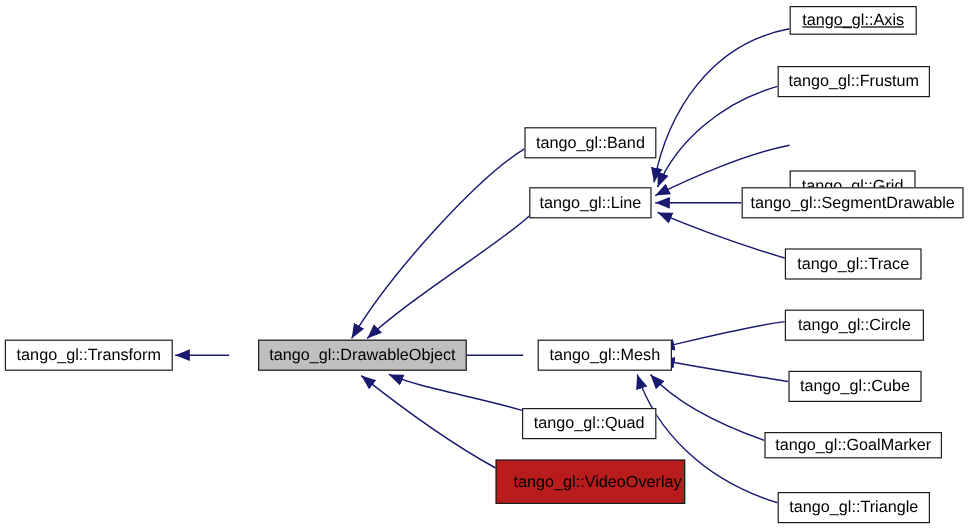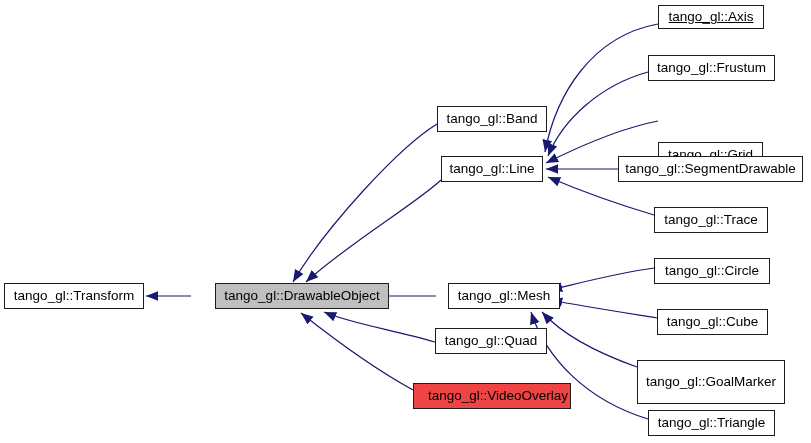--- a/index.html
+++ b/index.html
@@ -67,25 +67,25 @@
         <path d="M 637,367 C 592,351 561,333 542,312" class="edge-path" stroke="#191970" marker-end="url(#arrowhead)"></path>
         <path d="M 648,419 C 586,400 546,358 531,312" class="edge-path" stroke="#191970" marker-end="url(#arrowhead)"></path>
       </g>
   </svg>
   <div id="nodes-layer">
       <div class="node" style="left: 4px; top: 283px; width: 140px; height: 26px; border-color: rgb(29, 29, 29); background: rgb(255, 255, 255); color: rgb(0, 0, 0);">tango_gl::Transform</div>
       <div class="node highlighted" style="left: 191px; top: 283px; width: 174px; height: 26px; border-color: rgb(29, 29, 29); background: rgb(191, 191, 191); color: rgb(0, 0, 0); margin-left: 24px;">tango_gl::DrawableObject</div>
       <div class="node" style="left: 437px; top: 106px; width: 110px; height: 26px; border-color: rgb(29, 29, 29); background: rgb(255, 255, 255); color: rgb(0, 0, 0);">tango_gl::Band</div>
       <div class="node" style="left: 441px; top: 156px; width: 102px; height: 26px; border-color: rgb(29, 29, 29); background: rgb(255, 255, 255); color: rgb(0, 0, 0); text-align: right;">tango_gl::Line</div>
       <div class="node" style="left: 436px; top: 283px; width: 112px; height: 26px; border-color: rgb(29, 29, 29); background: rgb(255, 255, 255); color: rgb(0, 0, 0); margin-left: 12px;">tango_gl::Mesh</div>
-      <div class="node" style="left: 435px; top: 328px; width: 112px; height: 26px; border-color: rgb(29, 29, 29); background: rgb(255, 255, 255); color: rgb(0, 0, 0);">tango_gl::Quad</div>
-      <div class="node" style="left: 413px; top: 383px; width: 158px; height: 26px; border-color: rgb(29, 29, 29); background: #ef4444; color: rgb(0, 0, 0); padding-left: 12px;">tango_gl::VideoOverlay</div>
+      <div class="node" style="left: 435px; top: 340px; width: 112px; height: 26px; border-color: rgb(29, 29, 29); background: rgb(255, 255, 255); color: rgb(0, 0, 0);">tango_gl::Quad</div>
+      <div class="node" style="left: 413px; top: 383px; width: 158px; height: 37px; border-color: rgb(29, 29, 29); background: #b91c1c; color: rgb(0, 0, 0); padding-left: 12px;">tango_gl::VideoOverlay</div>
       <div class="node" style="left: 658px; top: 5px; width: 106px; height: 24px; border-color: rgb(29, 29, 29); background: rgb(255, 255, 255); color: rgb(0, 0, 0); text-decoration: underline;">tango_gl::Axis</div>
       <div class="node" style="left: 648px; top: 55px; width: 127px; height: 26px; border-color: rgb(29, 29, 29); background: rgb(255, 255, 255); color: rgb(0, 0, 0);">tango_gl::Frustum</div>
       <div class="node" style="left: 658px; top: 106px; width: 105px; height: 26px; border-color: rgb(29, 29, 29); background: rgb(255, 255, 255); color: rgb(0, 0, 0); margin-top: 36px;">tango_gl::Grid</div>
       <div class="node" style="left: 618px; top: 156px; width: 185px; height: 26px; border-color: rgb(29, 29, 29); background: rgb(255, 255, 255); color: rgb(0, 0, 0);">tango_gl::SegmentDrawable</div>
       <div class="node" style="left: 654px; top: 207px; width: 114px; height: 26px; border-color: rgb(29, 29, 29); background: rgb(255, 255, 255); color: rgb(0, 0, 0);">tango_gl::Trace</div>
       <div class="node" style="left: 654px; top: 258px; width: 116px; height: 26px; border-color: rgb(29, 29, 29); background: rgb(255, 255, 255); color: rgb(0, 0, 0);">tango_gl::Circle</div>
       <div class="node" style="left: 657px; top: 309px; width: 111px; height: 26px; border-color: rgb(29, 29, 29); background: rgb(255, 255, 255); color: rgb(0, 0, 0);">tango_gl::Cube</div>
-      <div class="node" style="left: 637px; top: 360px; width: 148px; height: 44px; border-color: rgb(29, 29, 29); background: rgb(255, 255, 255); color: rgb(0, 0, 0);">tango_gl::GoalMarker</div>
+      <div class="node" style="left: 637px; top: 360px; width: 148px; height: 22px; border-color: rgb(29, 29, 29); background: rgb(255, 255, 255); color: rgb(0, 0, 0);">tango_gl::GoalMarker</div>
       <div class="node" style="left: 648px; top: 410px; width: 127px; height: 26px; border-color: rgb(29, 29, 29); background: rgb(255, 255, 255); color: rgb(0, 0, 0);">tango_gl::Triangle</div>
     </div>
 </div>
 
 </body></html>

